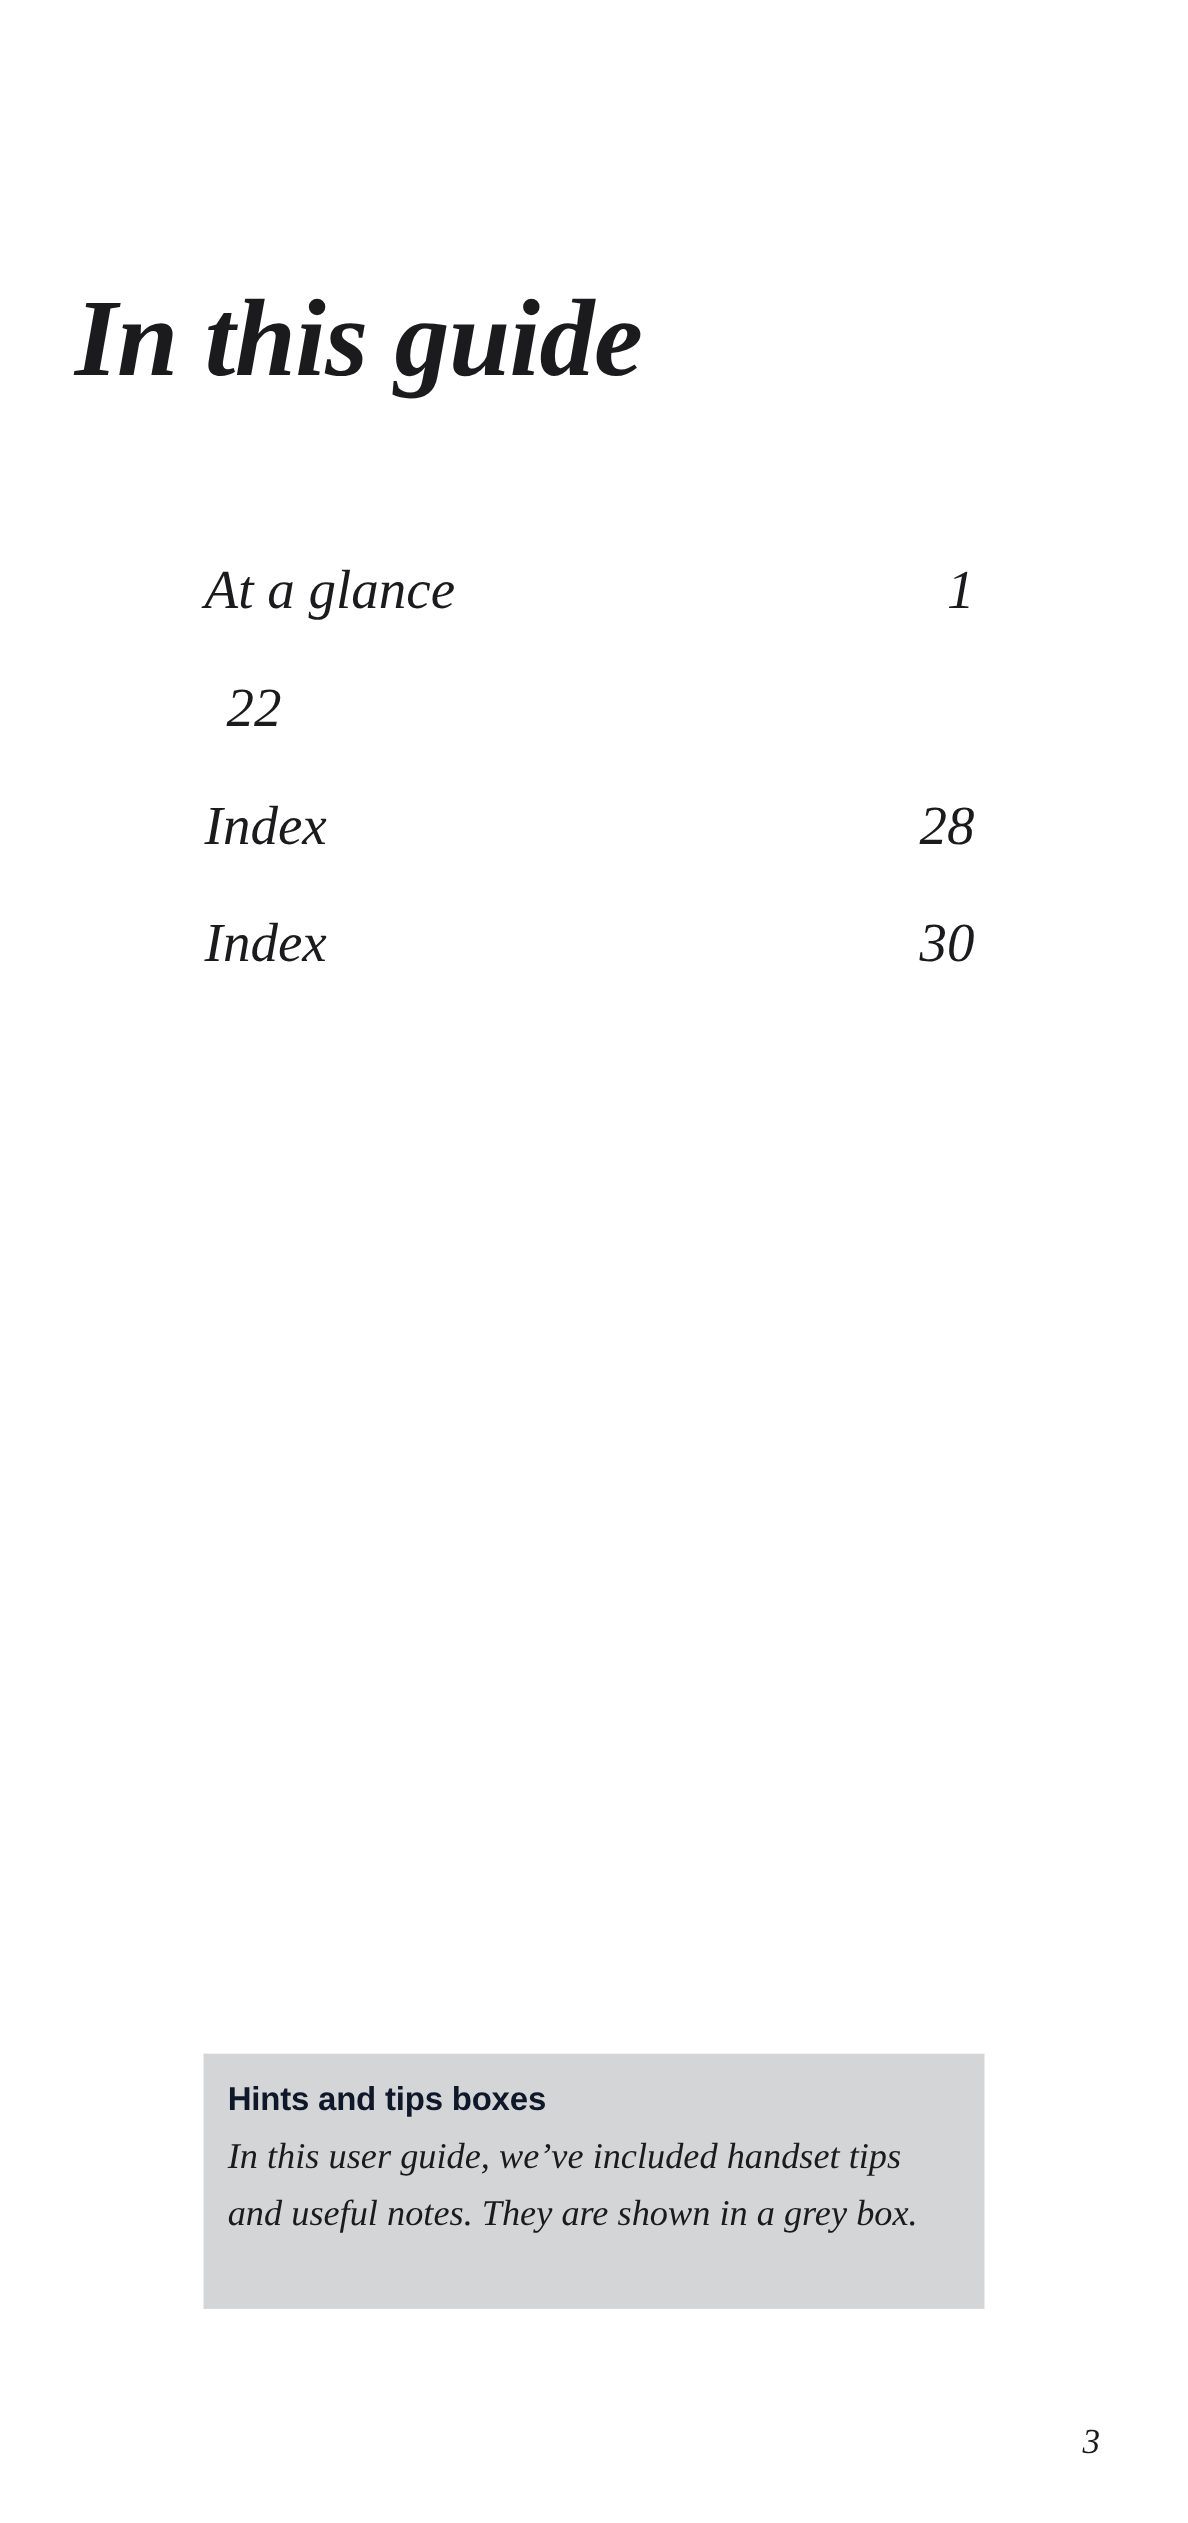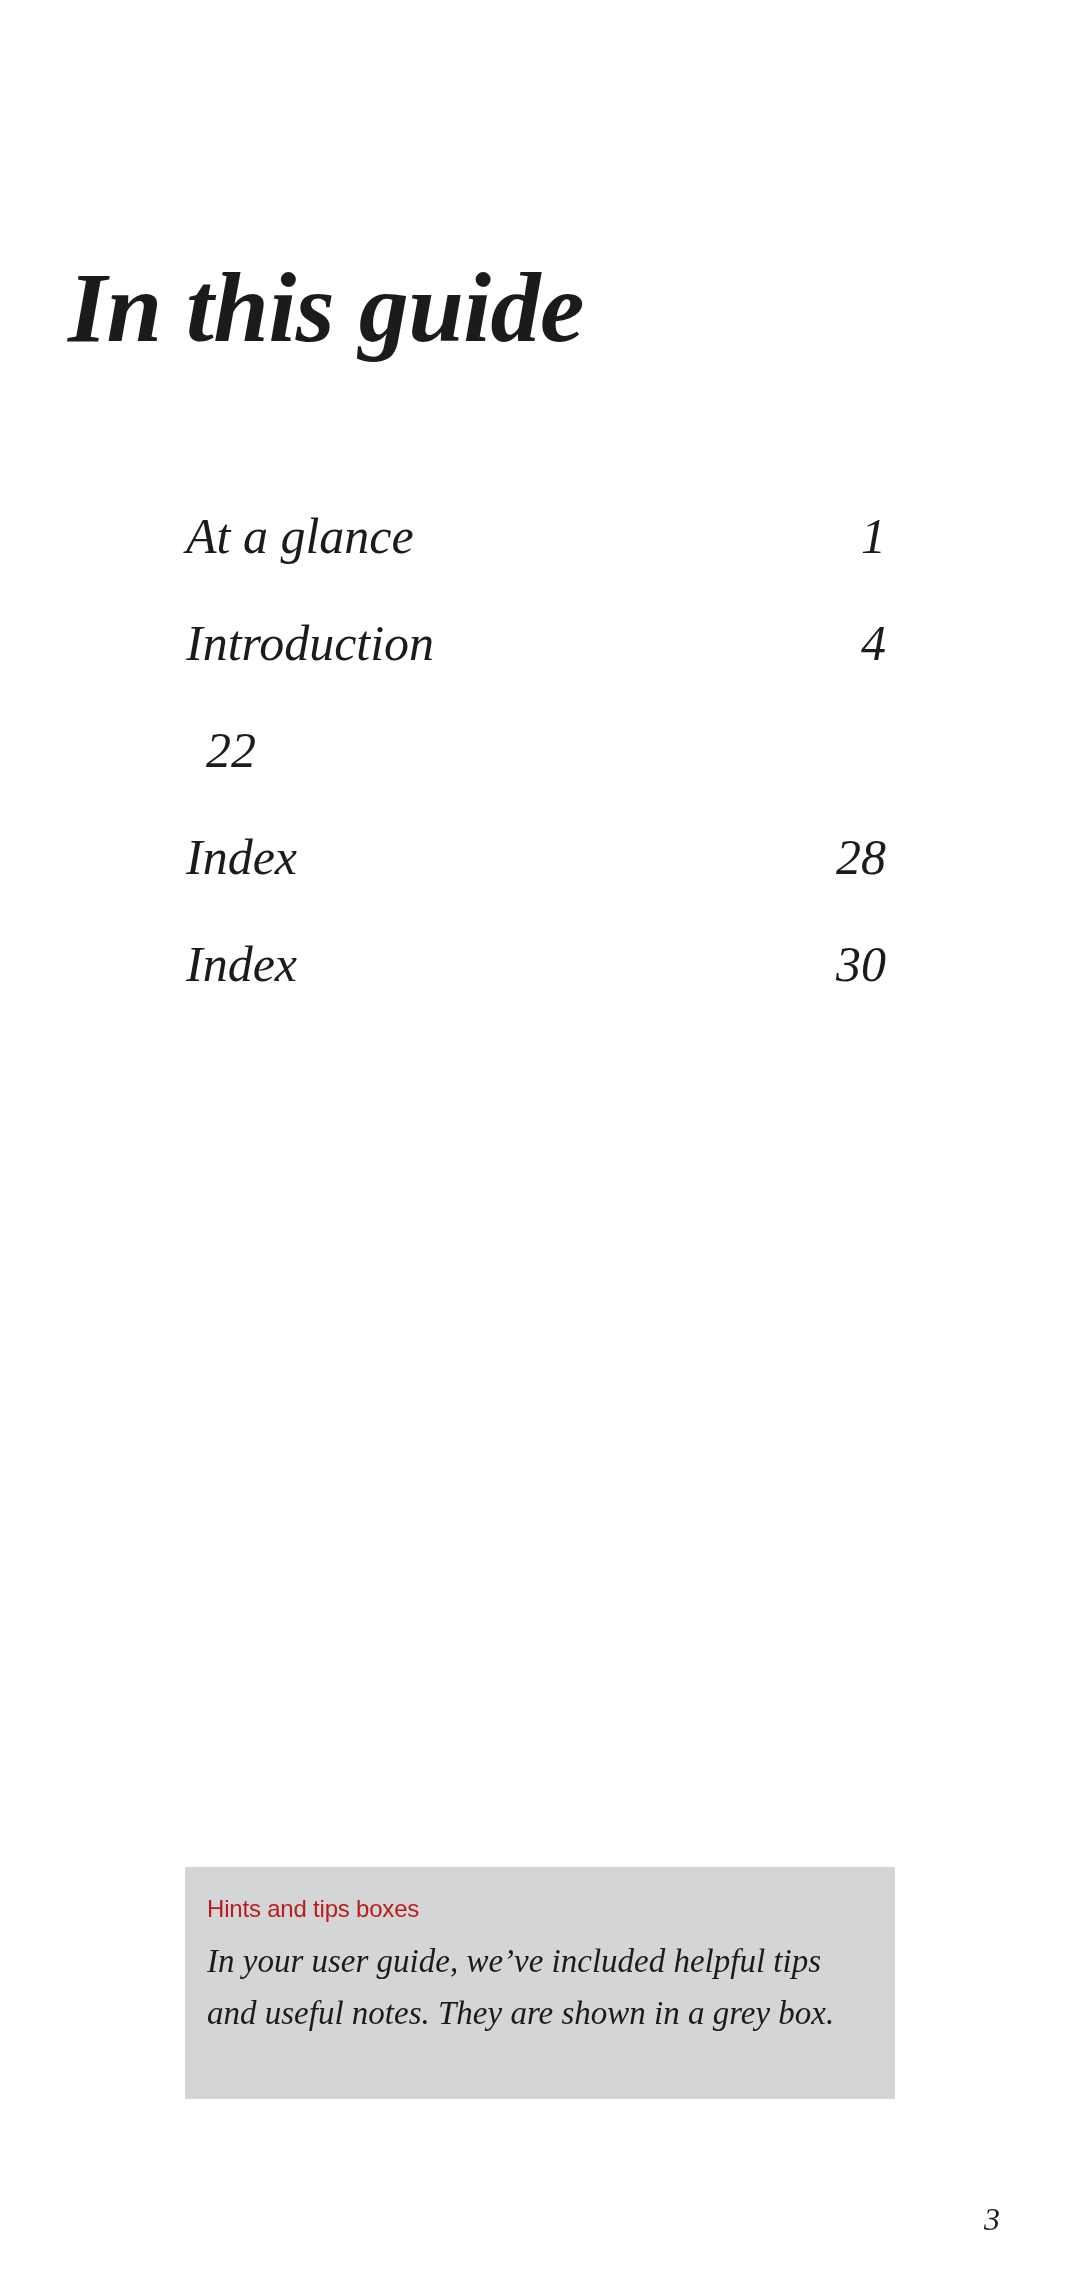--- a/index.html
+++ b/index.html
@@ -75,24 +75,24 @@
     left: 185px;
     top: 1843px;
     width: 710px;
     height: 232px;
     background: #d4d5d6;
     box-sizing: border-box;
     padding: 22px 26px 0 22px;
   }
   #hints-heading {
     font-family: "Liberation Sans", "DejaVu Sans", sans-serif;
-    font-weight: 400;
-    font-size: 24px;
+    font-weight: 700;
+    font-size: 30px;
     line-height: 40px;
-    color: #b91c1c;
+    color: #0f172a;
     letter-spacing: -0.2px;
     margin: 0 0 6px 0;
   }
   #hints-body {
     font-family: "Liberation Serif", "DejaVu Serif", serif;
     font-style: italic;
     font-weight: 400;
     font-size: 33px;
     line-height: 52px;
     color: #1b1b1d;
@@ -121,24 +121,20 @@
 
   <h1 id="page-title">In this guide</h1>
 
   <div id="toc">
 
     <div class="toc-row">
       <span class="toc-label">At a glance</span>
       <span class="toc-page">1</span>
     </div>
 
-    <div class="toc-row">
-      <span class="toc-label">Introduction</span>
-      <span class="toc-page">4</span>
-    </div>
 
 
 
     <div class="toc-row">
       <span class="toc-page">22</span>
     </div>
 
     <div class="toc-row">
       <span class="toc-label">Index</span>
       <span class="toc-page">28</span>
@@ -146,18 +142,18 @@
 
     <div class="toc-row">
       <span class="toc-label">Index</span>
       <span class="toc-page">30</span>
     </div>
 
   </div>
 
   <div id="hints-box">
     <div id="hints-heading">Hints and tips boxes</div>
-    <div id="hints-body">In your user guide, we’ve included helpful tips and useful notes. They are shown in a grey box.</div>
+    <div id="hints-body">In this user guide, we’ve included handset tips and useful notes. They are shown in a grey box.</div>
   </div>
 
   <div id="folio">3</div>
 
 </div>
 
 </body></html>

